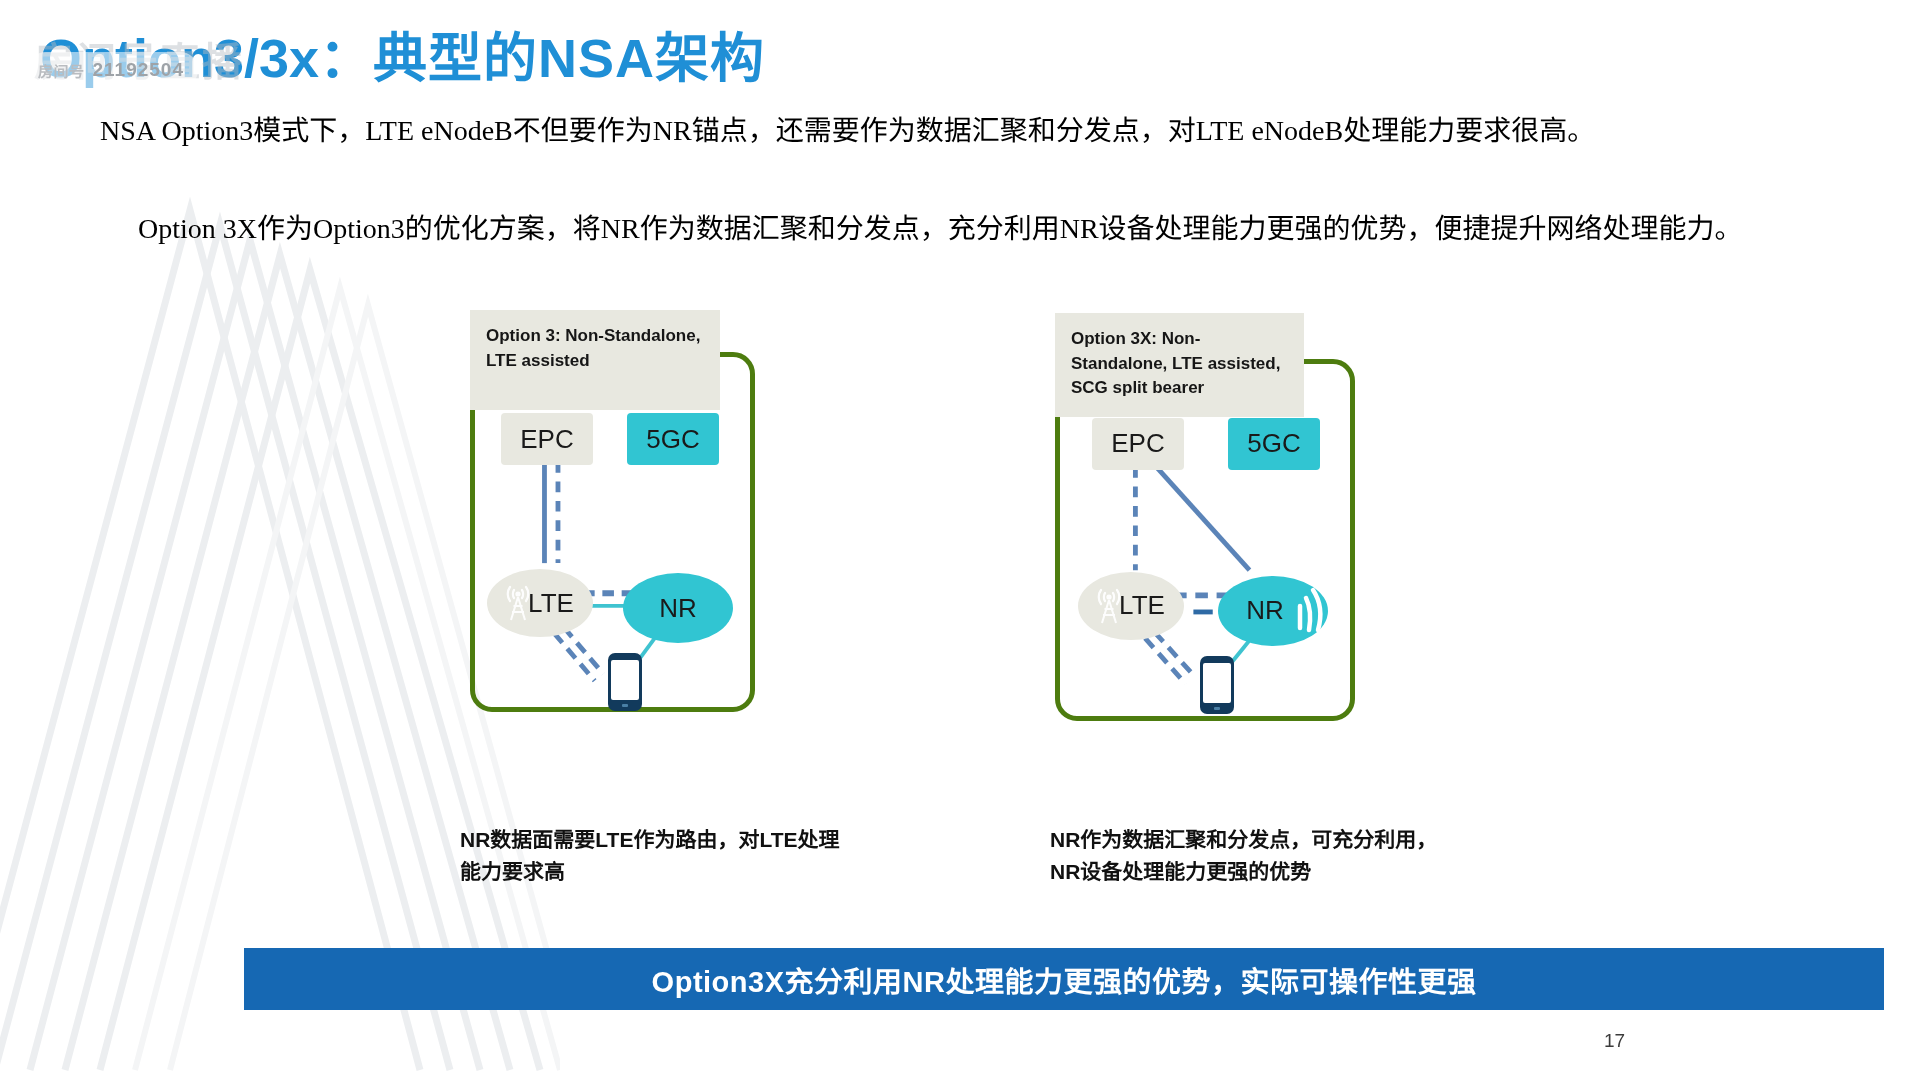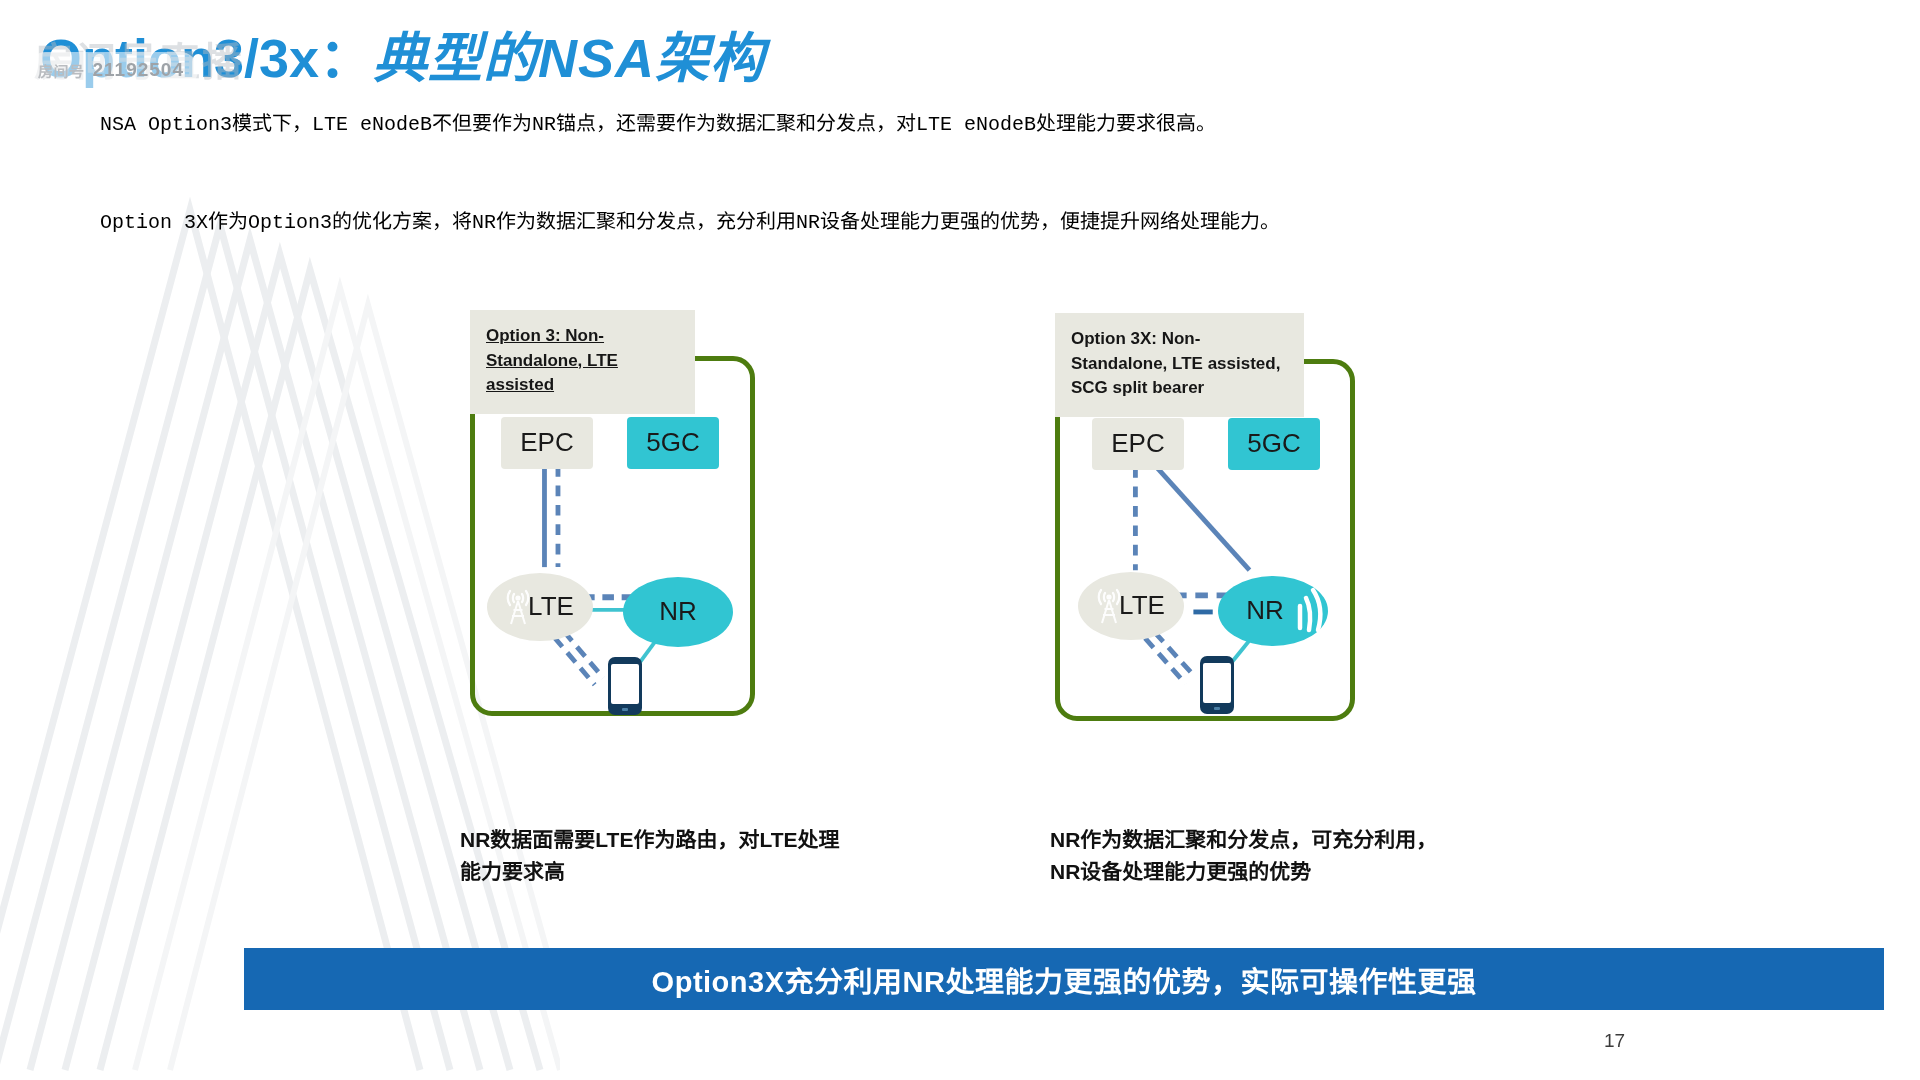--- a/index.html
+++ b/index.html
@@ -33,21 +33,21 @@
     position: absolute;
     left: 40px;
     top: 14px;
     font-size: 54px;
     font-weight: bold;
     color: #1f8fd6;
     letter-spacing: 0px;
     white-space: nowrap;
     font-family: "Liberation Sans", "DejaVu Sans", sans-serif;
   }
-  .title .cn { letter-spacing: 1px; font-style: italic; }
+  .title .cn { letter-spacing: 1px; }
 
   
   .watermark {
     position: absolute;
     left: 28px;
     top: 52px;
     height: 36px;
     display: flex;
     align-items: center;
     gap: 8px;
@@ -79,47 +79,47 @@
     pointer-events: none;
     white-space: nowrap;
   }
 
   
   .para {
     position: absolute;
     left: 100px;
     width: 1700px;
     color: #000000;
-    font-size: 20px;
+    font-size: 28px;
     line-height: 1.33;
-    font-family: Liberation Mono, monospace;
+    font-family: Liberation Serif, serif;
   }
   #para1 { top: 112px; }
-  #para2 { top: 210px; }
+  #para2 { top: 210px; margin-left: 38px; }
 
   
   .panel {
     position: absolute;
     width: 290px;
   }
   #panel-left  { left: 470px; top: 310px; }
   #panel-right { left: 1055px; top: 313px; }
 
   .panel-header {
     position: relative;
     z-index: 3;
     background: #e8e8e0;
     padding: 14px 16px 16px 16px;
     font-size: 17px;
     font-weight: bold;
     line-height: 1.45;
     color: #161616;
     box-sizing: border-box;
   }
-  #panel-left .panel-header  { width: 225px; min-height: 100px; text-decoration: underline; }
+  #panel-left .panel-header  { width: 250px; min-height: 100px; }
   #panel-right .panel-header { width: 249px; min-height: 100px; }
 
   .panel-body {
     position: relative;
     margin-top: -58px;
     width: 285px;
     height: 360px;
     border: 5px solid #4d7c0f;
     border-radius: 22px;
     background: transparent;

